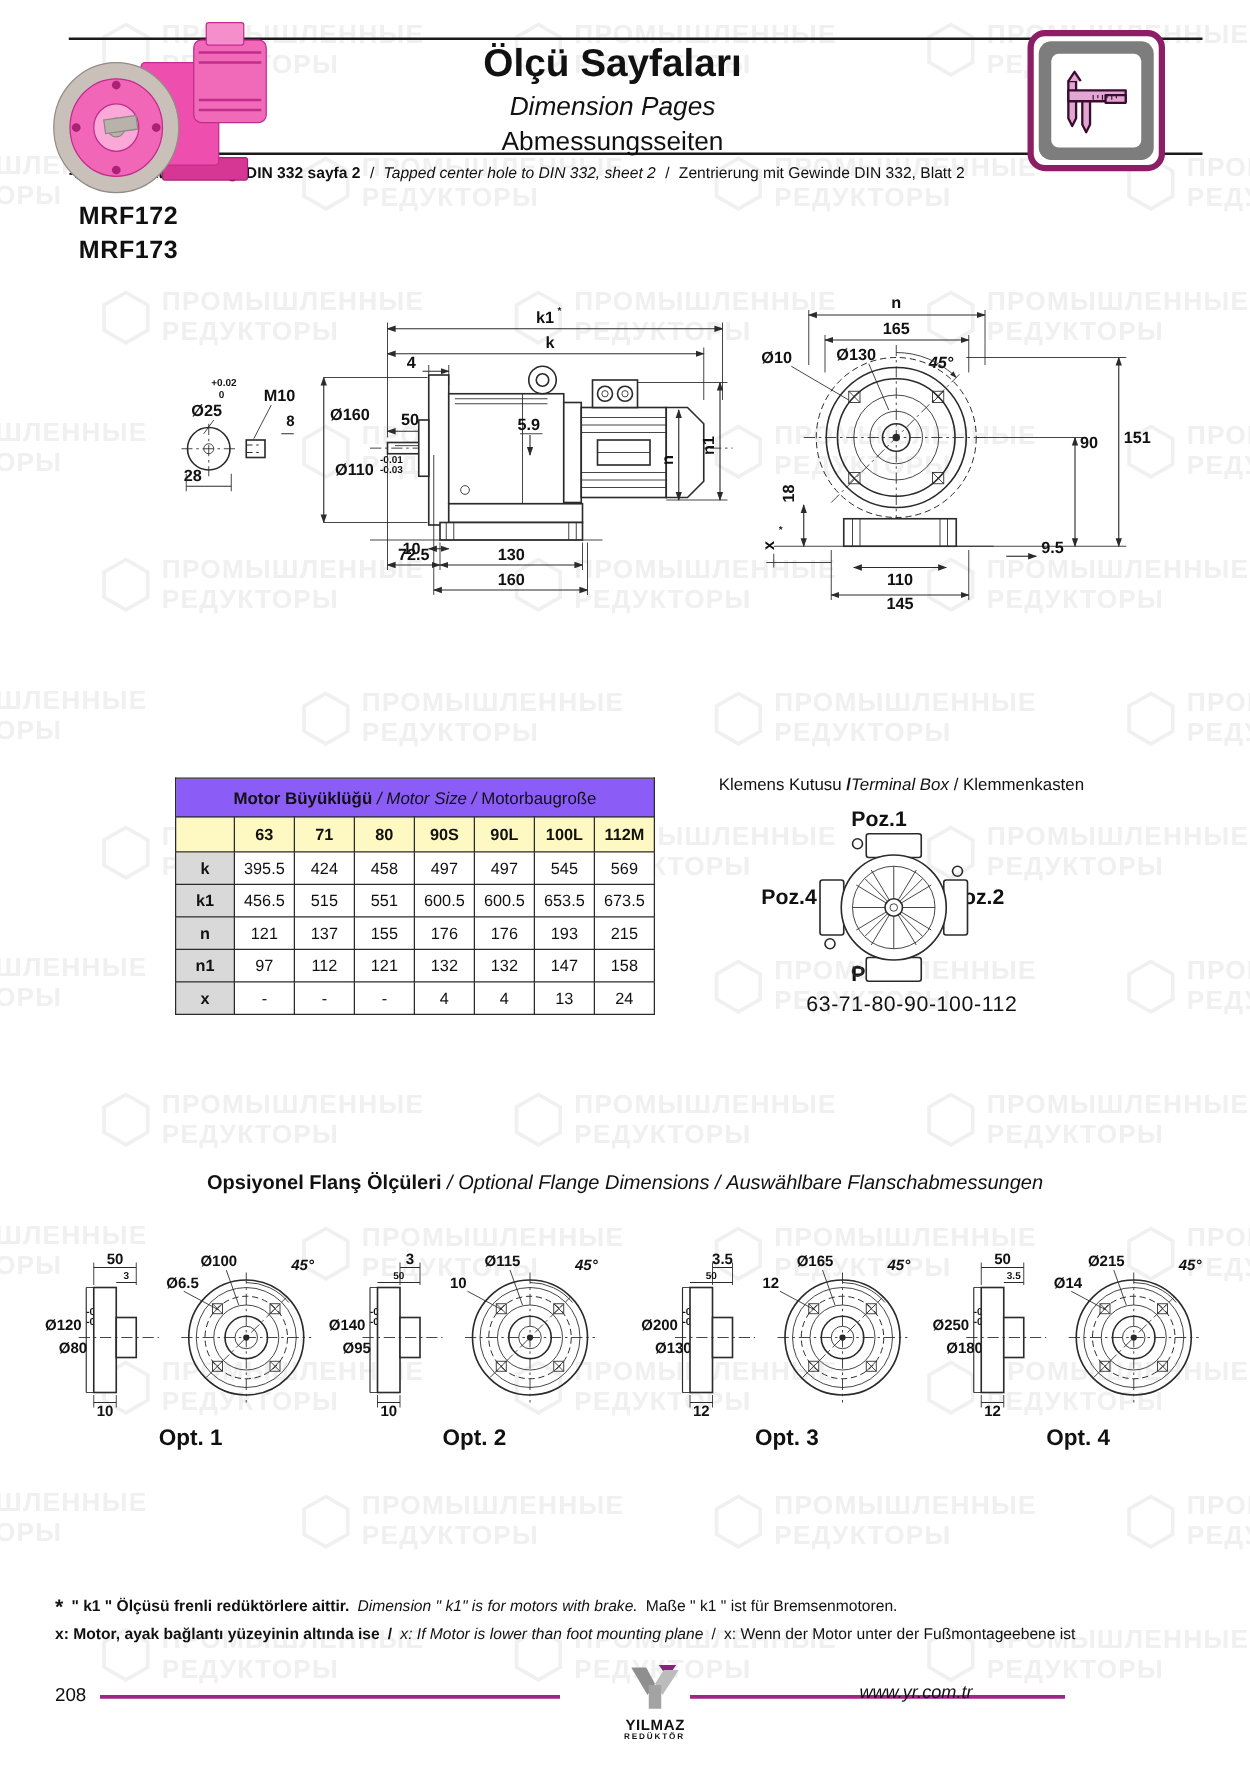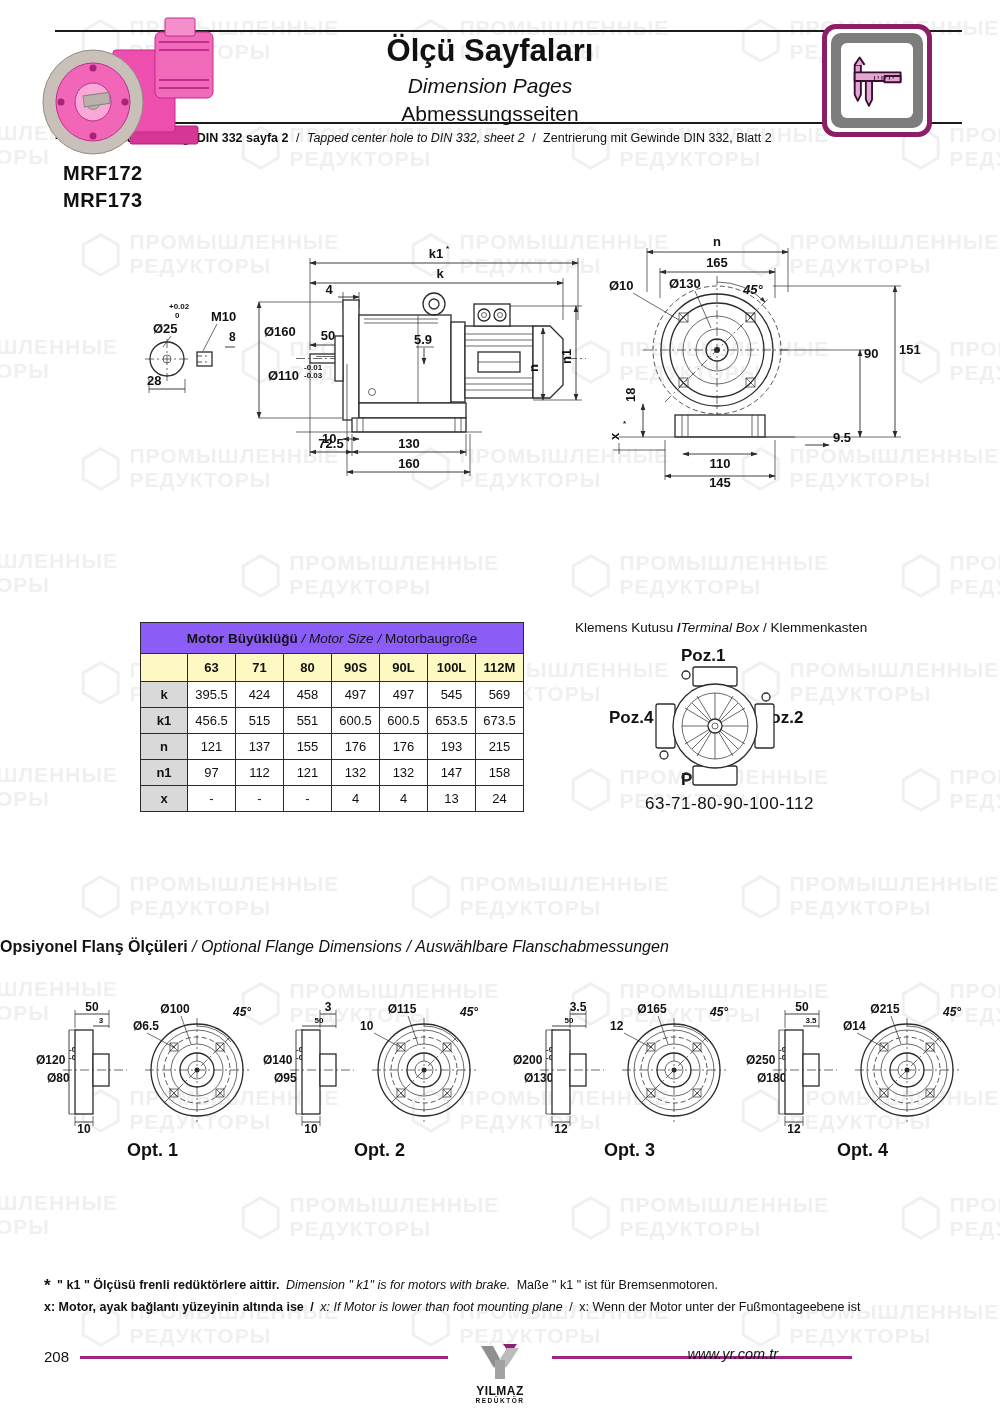--- a/index.html
+++ b/index.html
@@ -55,35 +55,35 @@
   #dim-table .t-row td { height:26px; }
   #dim-table .t-row td.rl { background:#d9d9d9; font-weight:bold; }
 
   
   #tbox { position:absolute; left:575px; top:620px; width:330px; height:200px; z-index:2; }
   #tbox-title { font-size:13.5px; white-space:nowrap; }
   .poz { position:absolute; font-size:17px; font-weight:bold; }
   #tbox-sizes { position:absolute; left:70px; top:174px; font-size:17px; font-weight:normal; letter-spacing:0.5px; }
 
   
-  #flange-title { position:absolute; left:0; top:938px; width:1000px; text-align:left; font-size:16px; z-index:2; }
+  #flange-title { position:absolute; left:0; top:938px; width:1000px; text-align:center; font-size:16px; z-index:2; }
   .opt { position:absolute; width:235px; height:165px; z-index:2; }
   .opt-label { position:absolute; left:0; width:235px; text-align:center; top:138px; font-size:18px; font-weight:bold; }
 
   
   #footnotes { position:absolute; left:44px; top:1272px; z-index:2; font-size:12.5px; }
   #fn-star { font-size:17px; font-weight:bold; vertical-align:-2px; margin-right:6px; }
   #footnotes .l { margin-top:4px; white-space:nowrap; }
   #footnotes span { margin-right:3px; }
 
   
   #footer { position:absolute; left:0; top:1332px; width:816px; height:70px; z-index:2; }
   #page-num { position:absolute; left:44px; top:16px; font-size:15px; }
   .frule { position:absolute; top:24px; height:2.5px; background:#a02387; }
-  #logo { position:absolute; left:452px; top:12px; width:96px; text-align:center; }
+  #logo { position:absolute; left:452px; top:0; width:96px; text-align:right; }
   #logo-name { font-size:12px; font-weight:bold; letter-spacing:0.5px; line-height:1; margin-top:1px; }
   #logo-sub { font-size:6.5px; font-weight:bold; letter-spacing:1.5px; line-height:1.2; }
   #site-url { position:absolute; right:38px; top:14px; font-size:14.5px; font-style:italic; }
 </style>
 </head>
 <body>
 
 <div id="page">
   <div id="wm-layer">
       <div class="wm" style="left: 78px; top: 14px;">

